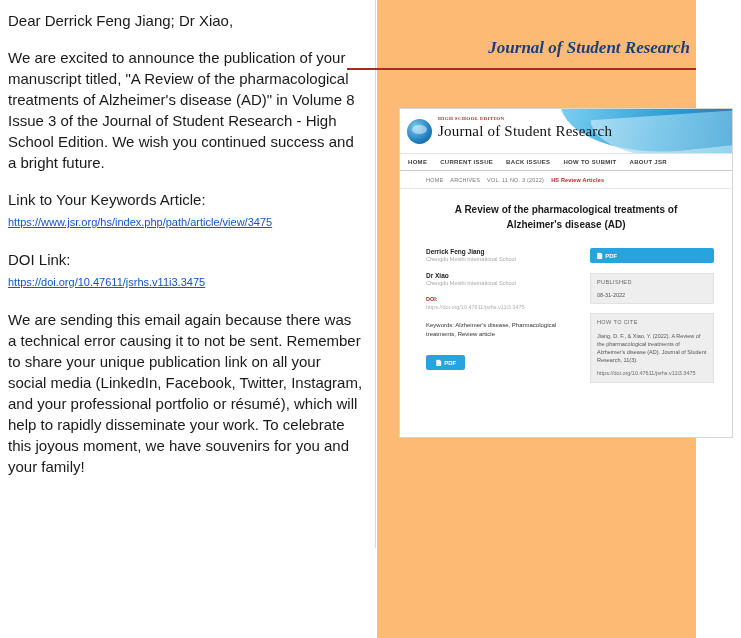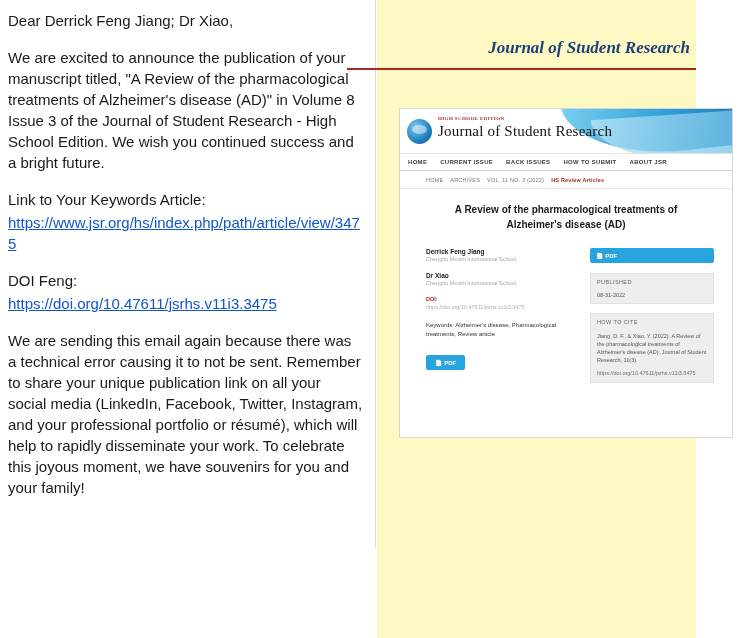--- a/index.html
+++ b/index.html
@@ -42,32 +42,32 @@
     margin-bottom: 2px;
   }
   .link {
     color: #1155cc;
     text-decoration: underline;
     word-break: break-all;
     cursor: pointer;
   }
   .link-block {
     margin: 0 0 16px 0;
-    font-size: 15px;
+    font-size: 11px;
     line-height: 21px;
   }
 
   
   .right-col {
     position: absolute;
     left: 377px;
     top: 0;
     width: 319px;
     height: 638px;
-    background: #fef9c3;
+    background: #fdba74;
   }
   .journal-title {
     position: absolute;
     right: 6px;
     top: 38px;
     font-family: "Liberation Serif", serif;
     font-style: italic;
     font-weight: bold;
     font-size: 17px;
     color: #1b3f7a;
@@ -294,21 +294,21 @@
 
 <div class="page">
 
   <div class="email-col">
     <p>Dear Derrick Feng Jiang; Dr Xiao,</p>
     <p>We are excited to announce the publication of your manuscript titled, "A Review of the pharmacological treatments of Alzheimer's disease (AD)" in Volume 8 Issue 3 of the Journal of Student Research - High School Edition. We wish you continued success and a bright future.</p>
     <p class="tight">Link to Your Keywords Article:</p>
     <div class="link-block">
       <span class="link">https://www.jsr.org/hs/index.php/path/article/view/3475</span>
     </div>
-    <p class="tight">DOI Feng:</p>
+    <p class="tight">DOI Link:</p>
     <div class="link-block">
       <span class="link">https://doi.org/10.47611/jsrhs.v11i3.3475</span>
     </div>
     <p>We are sending this email again because there was a technical error causing it to not be sent. Remember to share your unique publication link on all your social media (LinkedIn, Facebook, Twitter, Instagram, and your professional portfolio or résumé), which will help to rapidly disseminate your work. To celebrate this joyous moment, we have souvenirs for you and your family!</p>
   </div>
 
   <div class="right-col">
     <div class="journal-title">Journal of Student Research</div>
     <div class="red-rule"></div>
 

